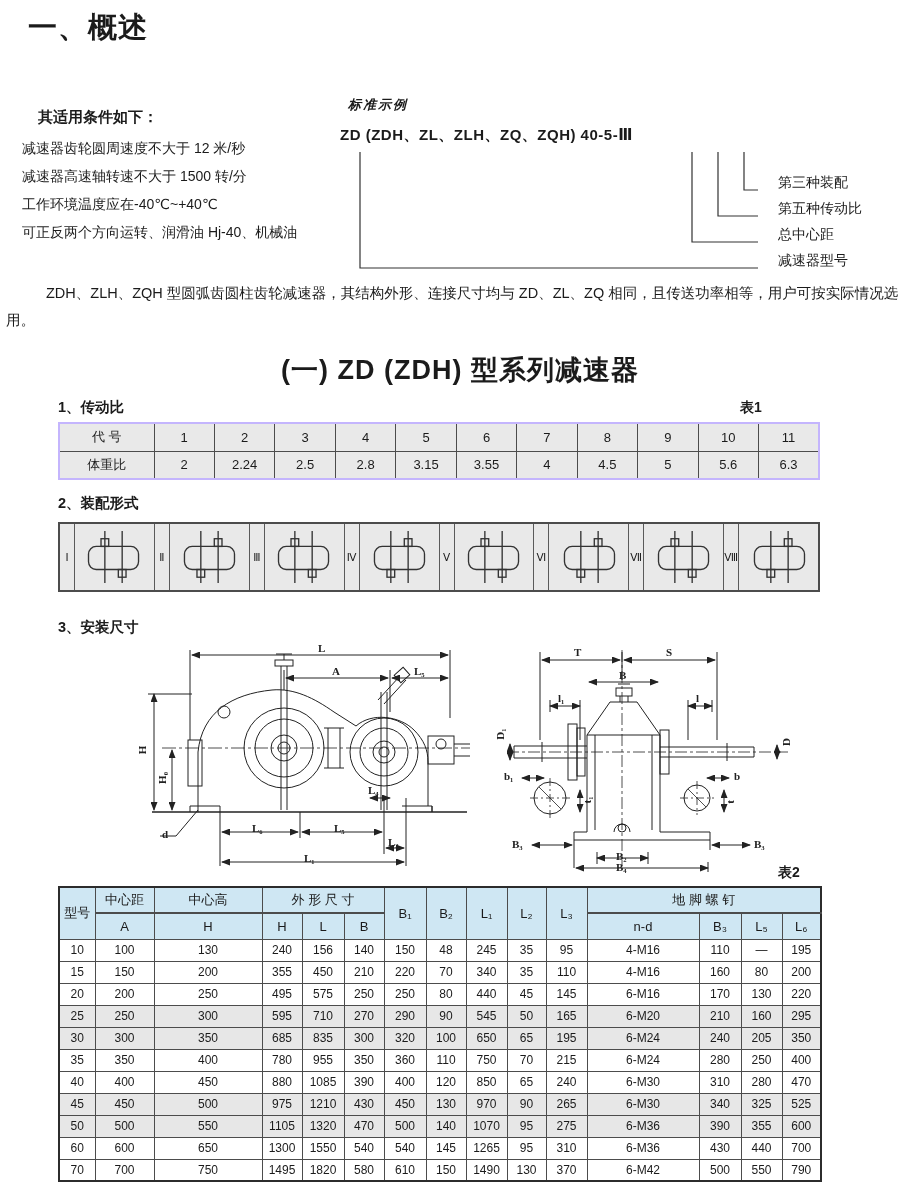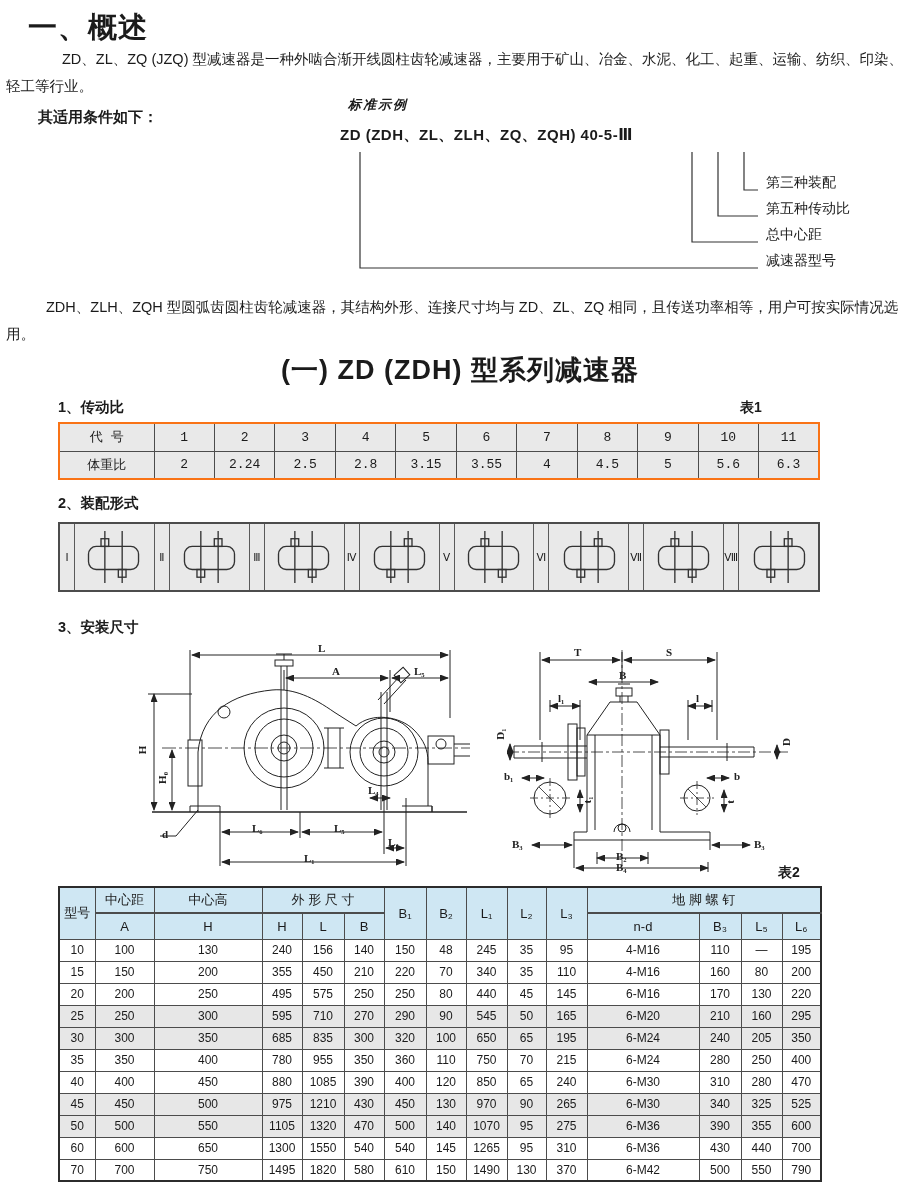--- a/index.html
+++ b/index.html
@@ -16,42 +16,42 @@
   #intro { left:6px; top:46px; width:898px; font-size:14.5px; line-height:27px; text-indent:56px; }
   #cond-title { left:38px; top:108px; font-size:15px; font-weight:bold; }
   #cond-list { left:22px; top:134px; width:330px; font-size:14px; }
   .cond-line { line-height:28px; white-space:nowrap; }
 
   
   #example { left:340px; top:96px; width:566px; height:188px; }
   #ex-title { position:absolute; left:8px; top:0; font-size:13px; font-weight:bold; letter-spacing:2px;font-style:italic; }
   #ex-model { position:absolute; left:0px; top:30px; font-size:15px; font-weight:bold; white-space:nowrap; letter-spacing:.5px; }
   #ex-lines { position:absolute; left:0; top:0; width:566px; height:188px; }
-  .callout { position:absolute; left:426px; font-size:14px; white-space:nowrap; }
+  .callout { position:absolute; left:438px; font-size:14px; white-space:nowrap; }
   .c0 { top:78px; } .c1 { top:104px; } .c2 { top:130px; } .c3 { top:156px; }
 
   
-  #para2 { left:6px; top:294px; width:904px; font-size:14.5px; line-height:27px; text-indent:40px; }
+  #para2 { left:6px; top:280px; width:904px; font-size:14.5px; line-height:27px; text-indent:40px; }
   #sec-title { left:0; top:352px; width:920px; text-align:center; font-size:27px; font-weight:bold; letter-spacing:1px; }
 
   
   .blk-label { font-size:14.5px; font-weight:bold; }
   #lbl-t1 { left:58px; top:398px; }
   #tag-t1 { left:740px; top:399px; font-size:14px; font-weight:bold; }
   #lbl-asm { left:58px; top:494px; }
   #lbl-inst { left:58px; top:618px; }
   #tag-t2 { left:778px; top:864px; font-size:14px; font-weight:bold; }
 
   
   #table1 { left:58px; top:422px; width:762px; border-collapse:collapse; table-layout:fixed; }
   #table1 th, #table1 td {
     border:1px solid #4c4c4c; background:#e9e9e9; height:28px;
     text-align:center; font-size:13px; font-weight:normal;
   }
-  #table1 { border:2px solid #f97316;font-family:Liberation Mono, monospace; }
+  #table1 { border:2px solid #c4b5fd; }
 
   
   #strip {
     left:58px; top:522px; width:762px; height:70px;
     border:2px solid #4c4c4c; background:#e9e9e9; display:flex;
   }
   .strip-cell { flex:1; display:flex; border-left:1px solid #5a5a5a; }
   .strip-cell:first-child { border-left:none; }
   .strip-num {
     width:15px; border-right:1px solid #5a5a5a; display:flex;
@@ -78,23 +78,28 @@
   #table2 thead tr:last-child th { border-top-width:2px; }
   #table2 tbody td { font-size:12px; height:22px; background:#ffffff; }
   #table2 tbody tr.shade td { background:#e7e7e7; }
 </style>
 </head>
 <body>
 
 <div id="page">
 
   <h1 id="heading" class="abs">一、概述</h1>
-  <p id="intro" class="abs">ZD、ZL、ZQ (JZQ) 型减速器是一种外啮合渐开线圆柱齿轮减速器，主要用于矿山、冶金、水泥、化工、起重、运输、纺织、印染、轻工等行业。</p>
 
   <div id="cond-title" class="abs">其适用条件如下：</div>
+  <div id="cond-list" class="abs">
+      <div class="cond-line">减速器齿轮圆周速度不大于 12 米/秒</div>
+      <div class="cond-line">减速器高速轴转速不大于 1500 转/分</div>
+      <div class="cond-line">工作环境温度应在-40℃~+40℃</div>
+      <div class="cond-line">可正反两个方向运转、润滑油 Hj-40、机械油</div>
+    </div>
 
   <div id="example" class="abs">
     <svg id="ex-lines" viewBox="0 0 566 188" fill="none" stroke="#333" stroke-width="1.2">
       <polyline points="20,56 20,172 418,172"></polyline>
       <polyline points="352,56 352,146 418,146"></polyline>
       <polyline points="378,56 378,120 418,120"></polyline>
       <polyline points="404,56 404,94 418,94"></polyline>
     </svg>
     <div id="ex-title">标准示例</div>
     <div id="ex-model">ZD (ZDH、ZL、ZLH、ZQ、ZQH)  40-5-Ⅲ</div>

